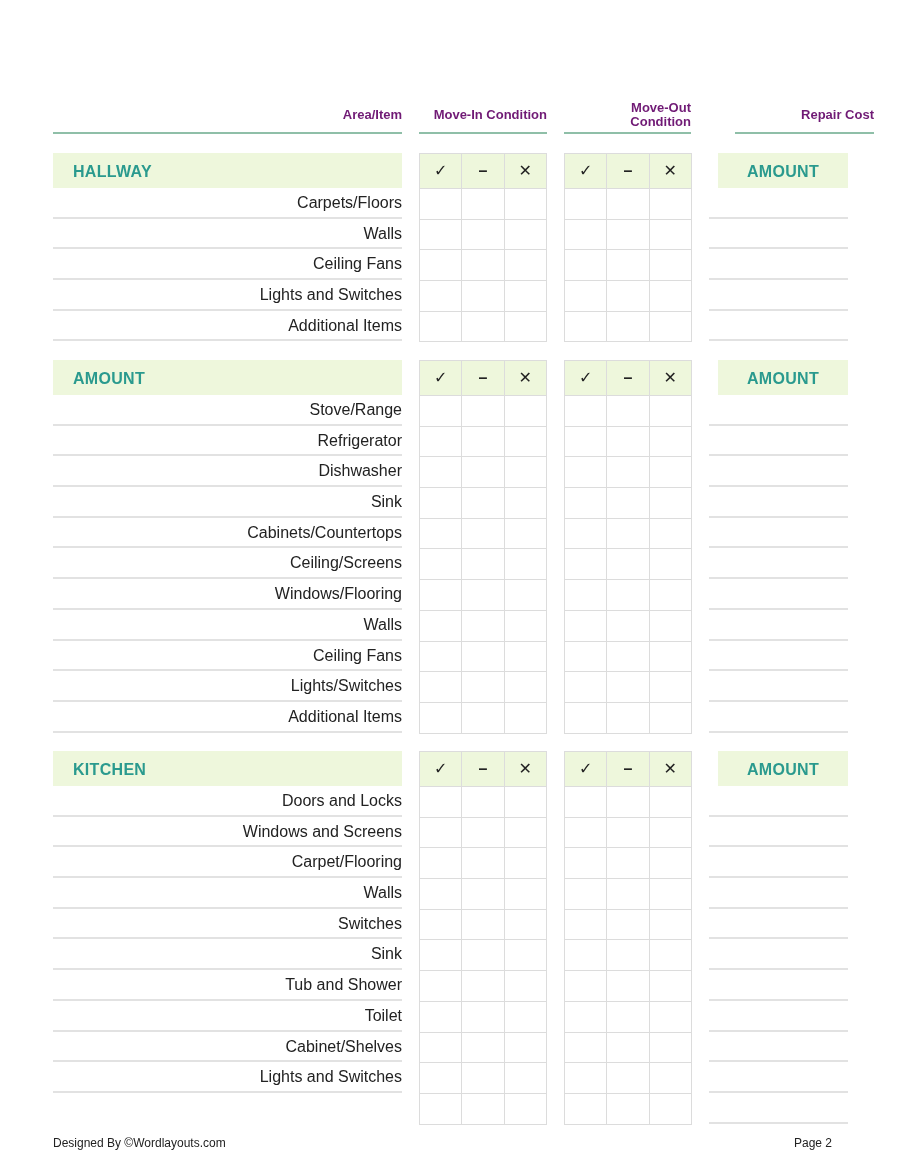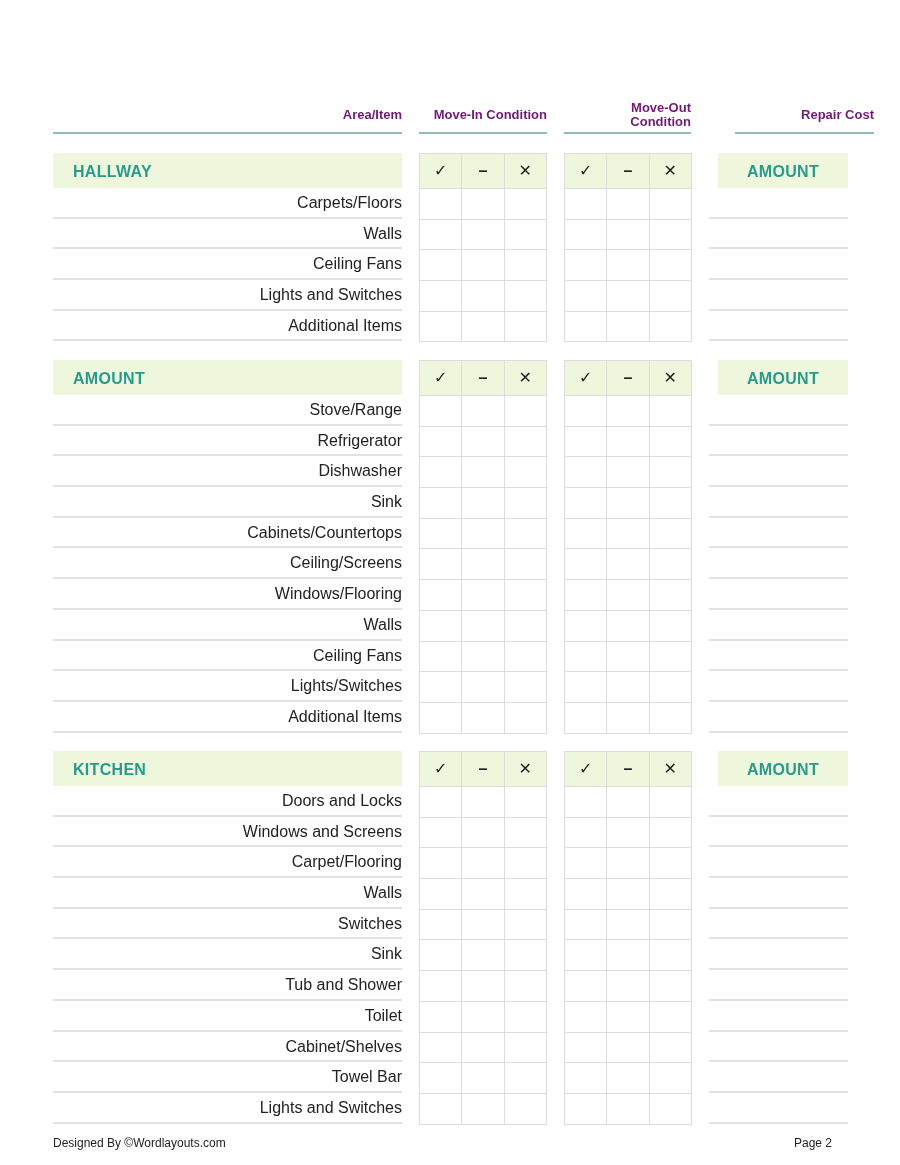--- a/index.html
+++ b/index.html
@@ -286,21 +286,20 @@
         <div class="band">KITCHEN</div>
         <div class="row">Doors and Locks</div>
         <div class="row">Windows and Screens</div>
         <div class="row">Carpet/Flooring</div>
         <div class="row">Walls</div>
         <div class="row">Switches</div>
         <div class="row">Sink</div>
         <div class="row">Tub and Shower</div>
         <div class="row">Toilet</div>
         <div class="row">Cabinet/Shelves</div>
-        <div class="row">Towel Bar</div>
         <div class="row">Lights and Switches</div>
       </div>
       <div class="grid" style="left: 419px; top: 0px;">
         <div class="gr h">
           <div class="gc">✓</div>
           <div class="gc">–</div>
           <div class="gc">✕</div>
         </div>
         <div class="gr b">
           <div class="gc"></div>

